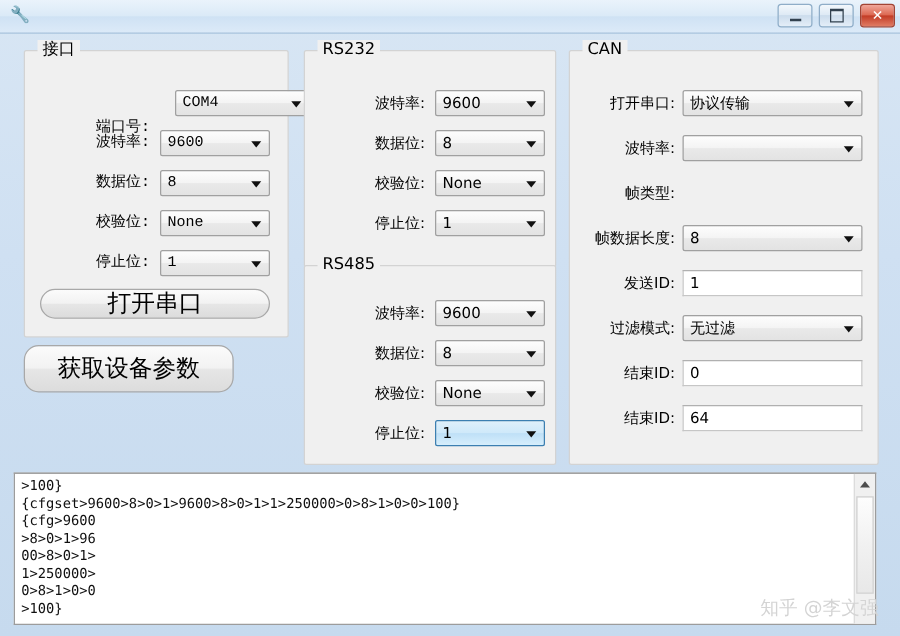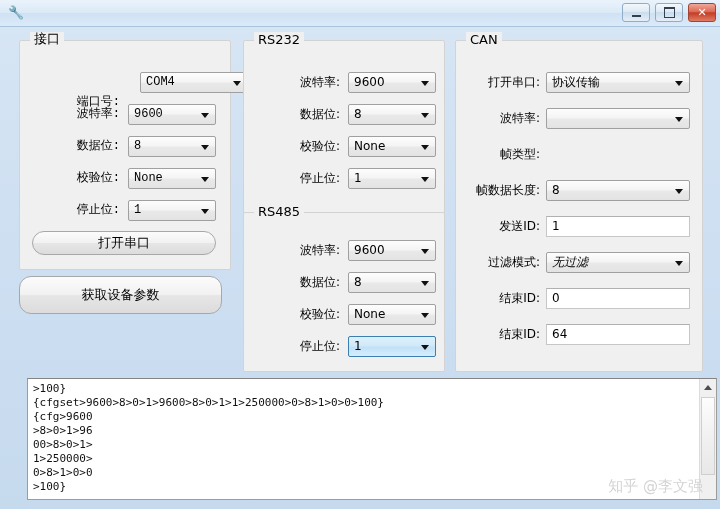--- a/index.html
+++ b/index.html
@@ -90,21 +90,21 @@
   }
   .txt .val{
     position:absolute;left:5px;top:0;height:19px;line-height:19px;
     font-size:12px;color:#000;white-space:nowrap;
   }
   .btn{
     position:absolute;box-sizing:border-box;
     border:1px solid #a8a8a8;border-radius:12px;
     background:linear-gradient(180deg,#fbfbfb 0%,#f2f2f2 48%,#e6e6e6 52%,#dcdcdc 100%);
     display:flex;align-items:center;justify-content:center;
-    font-size:13px;color:#000;
+    font-size:19px;color:#000;
   }
 
   
   .logbox{
     position:absolute;box-sizing:border-box;
     border:1px solid #9c9c9c;border-top-color:#848484;background:#ffffff;
     overflow:hidden;
   }
   .logtext{
     position:absolute;left:5px;top:3px;right:20px;
@@ -191,21 +191,21 @@
 
       <div class="lbl" style="left:14px;top:161px;width:86px;">停止位:</div>
       <div class="combo" style="left:108px;top:159px;width:88px;">
         <div class="val">1</div>
         <div class="arrow"></div>
       </div>
 
       <div class="btn" style="left:12px;top:190px;width:184px;height:24px;">打开串口</div>
     </div>
 
-    <div class="btn" style="left:16px;top:250px;width:203px;height:38px;">获取设备参数</div>
+    <div class="btn" style="left:16px;top:250px;width:168px;height:38px;">获取设备参数</div>
 
     <div class="group" style="left:240px;top:14px;width:200px;height:172px;">
       <div class="legend">RS232</div>
 
       <div class="lbl" style="left:10px;top:33px;width:86px;">波特率:</div>
       <div class="combo" style="left:104px;top:31px;width:88px;">
         <div class="val">9600</div>
         <div class="arrow"></div>
       </div>
 
@@ -277,37 +277,37 @@
         <div class="val">8</div>
         <div class="arrow"></div>
       </div>
 
       <div class="lbl" style="left:6px;top:177px;width:78px;">发送ID:</div>
       <div class="txt" style="left:90px;top:175px;width:144px;">
         <div class="val">1</div>
       </div>
 
       <div class="lbl" style="left:6px;top:213px;width:78px;">过滤模式:</div>
-      <div class="combo" style="left:90px;top:211px;width:144px;font-style:italic;">
+      <div class="combo" style="left:90px;top:211px;width:144px;">
         <div class="val">无过滤</div>
         <div class="arrow"></div>
       </div>
 
       <div class="lbl" style="left:6px;top:249px;width:78px;">结束ID:</div>
       <div class="txt" style="left:90px;top:247px;width:144px;">
         <div class="val">0</div>
       </div>
 
       <div class="lbl" style="left:6px;top:285px;width:78px;">结束ID:</div>
       <div class="txt" style="left:90px;top:283px;width:144px;">
         <div class="val">64</div>
       </div>
     </div>
 
-    <div class="logbox" style="left:8px;top:352px;width:690px;height:122px;margin-left:16px;">
+    <div class="logbox" style="left:8px;top:352px;width:690px;height:122px;">
       <div class="logtext">&gt;100}
 {cfgset&gt;9600&gt;8&gt;0&gt;1&gt;9600&gt;8&gt;0&gt;1&gt;1&gt;250000&gt;0&gt;8&gt;1&gt;0&gt;0&gt;100}
 {cfg&gt;9600
 &gt;8&gt;0&gt;1&gt;96
 00&gt;8&gt;0&gt;1&gt;
 1&gt;250000&gt;
 0&gt;8&gt;1&gt;0&gt;0
 &gt;100}</div>
       <div class="vscroll">
         <div class="sb-up">

